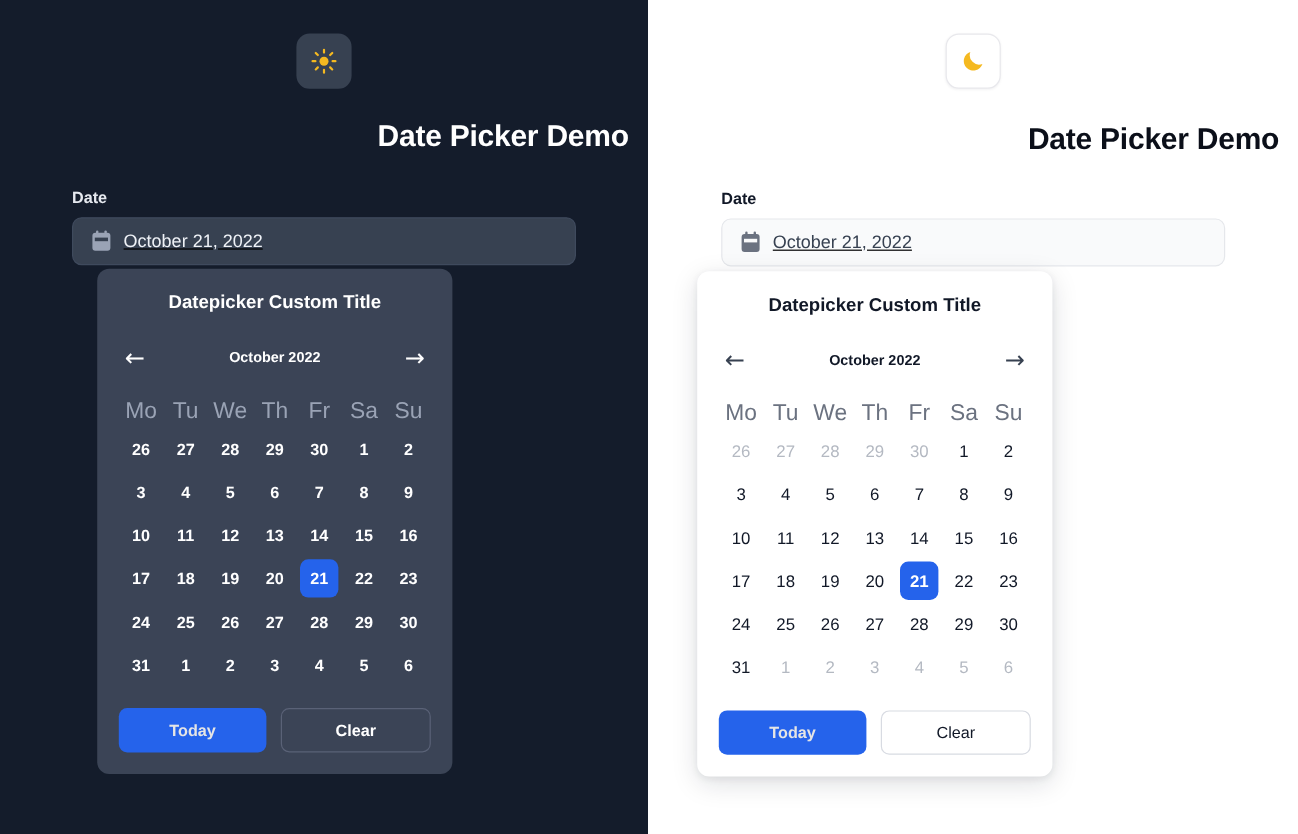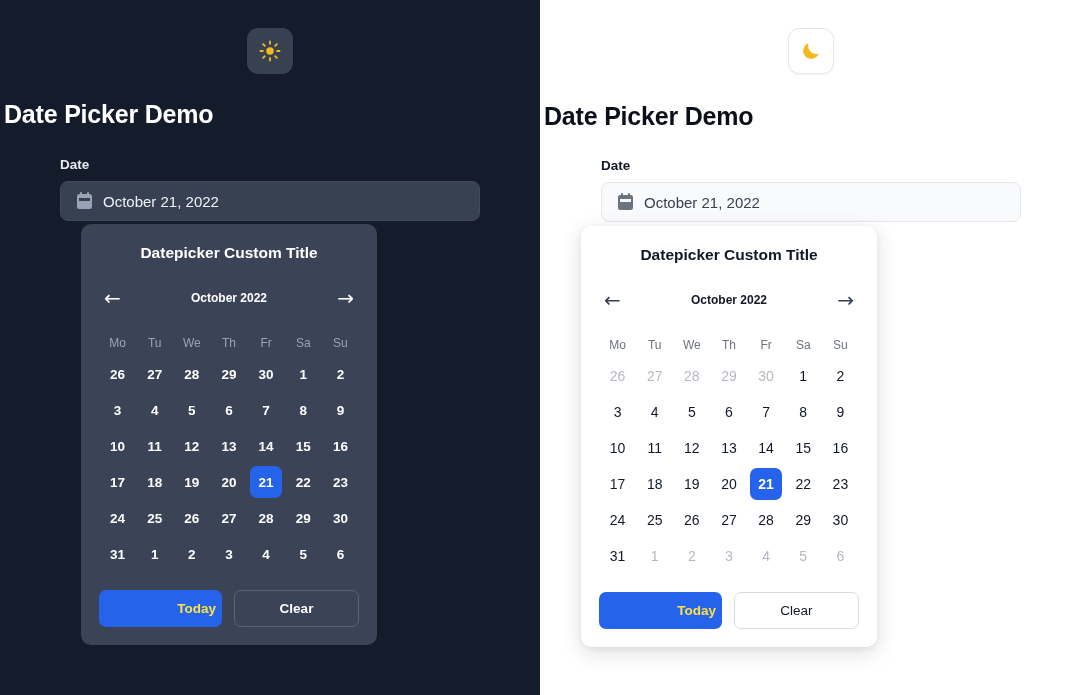--- a/index.html
+++ b/index.html
@@ -48,25 +48,25 @@
     border: 1px solid #e8e8ec;
     box-shadow: 0 1px 2px rgba(16,24,40,.05);
   }
   .glyph-sun, .glyph-moon {
     display: block;
     color: #f5b920;
   }
 
   
   .app-title {
-    text-align: left;
+    text-align: right;
     font-size: 25px;
     font-weight: 700;
     letter-spacing: -0.2px;
-    margin: 4px;
+    margin: 16px;
   }
   .pane--dark  .app-title { color: #ffffff; margin-top: 26px; }
   .pane--light .app-title { color: #0b0f19; margin-top: 28px; }
 
   
   .field-block {
     width: 420px;
     margin: 4px auto;
   }
   .pane--dark .field-block  { margin-top: 28px; }
@@ -82,20 +82,21 @@
   .pane--light .field-label { color: #111827; }
 
   .date-input {
     height: 40px;
     border-radius: 8px;
     display: flex;
     align-items: center;
     gap: 11px;
     padding: 16px 16px;
     cursor: text;
+    text-decoration: underline;
   }
   .pane--dark .date-input {
     background: #374151;
     border: 1px solid #3f4a5d;
   }
   .pane--light .date-input {
     background: #f9fafb;
     border: 1px solid #e5e7eb;
   }
   .date-input-value { font-size: 15px; }
@@ -184,21 +185,21 @@
   .pane--dark  .cal-month { color: #ffffff; }
   .pane--light .cal-month { color: #111827; }
 
   .cal-grid {
     display: grid;
     grid-template-columns: repeat(7, 1fr);
     row-gap: 0;
   }
   .dow {
     text-align: center;
-    font-size: 12px;
+    font-size: 19px;
     font-weight: 400;
     height: 26px;
     line-height: 26px;
   }
   .pane--dark  .dow { color: #9aa3b5; }
   .pane--light .dow { color: #6b7280; }
 
   .day-cell {
     height: 36px;
     display: flex;
@@ -234,23 +235,22 @@
     flex: 1;
     height: 37px;
     border-radius: 7px;
     font-size: 13.5px;
     font-weight: 700;
     cursor: pointer;
     font-family: "Liberation Sans", sans-serif;
   }
   .cal-btn.primary {
     background: #2563eb;
-    color: #fde047;
+    color: #e5e5e5;
     border: none;
-    text-align: right;
   }
   .pane--dark .cal-btn.secondary {
     background: #3b4456;
     color: #ffffff;
     border: 1px solid #5a6277;
   }
   .pane--light .cal-btn.secondary {
     background: #ffffff;
     color: #111827;
     border: 1px solid #d8dbe2;

